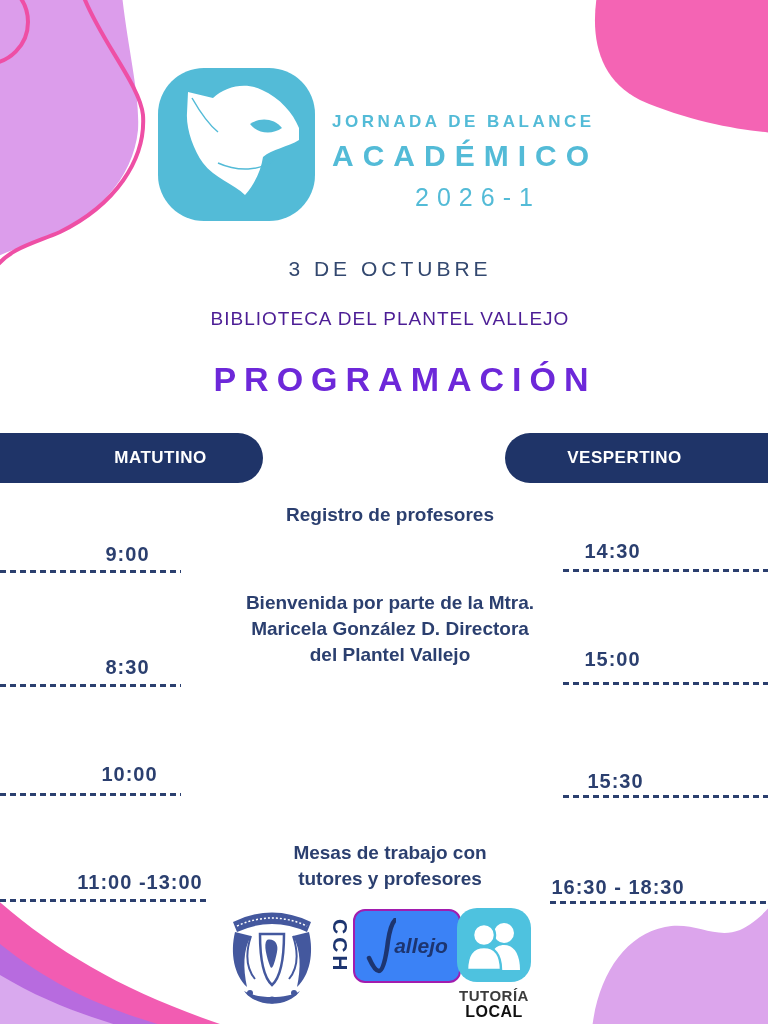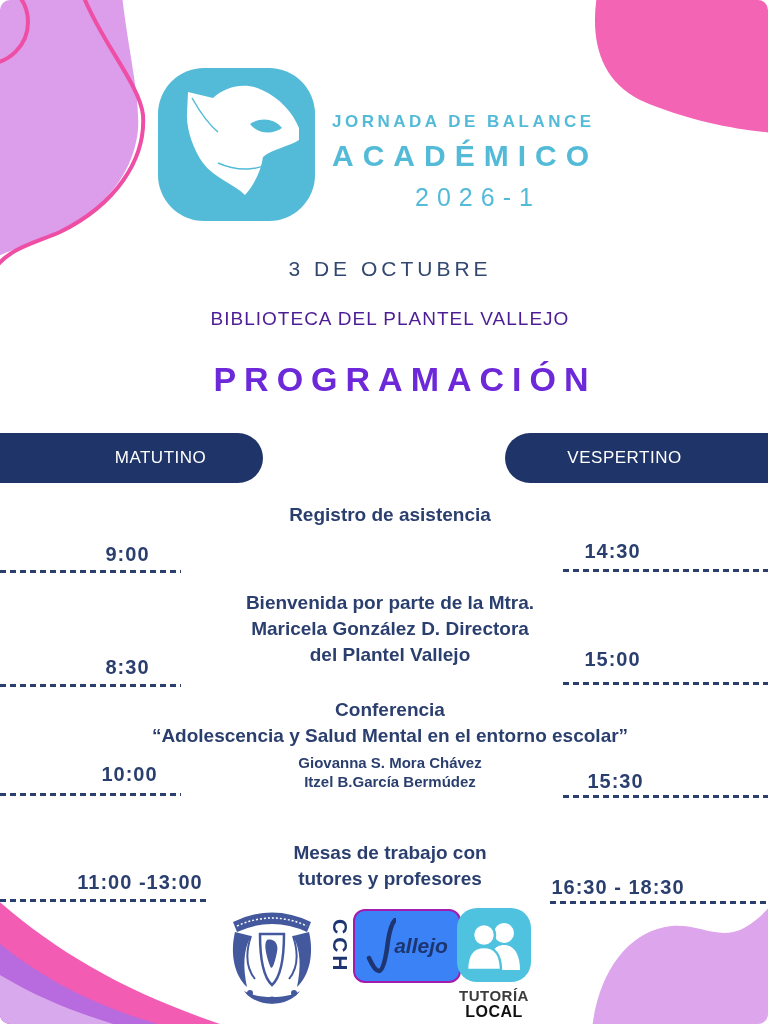--- a/index.html
+++ b/index.html
@@ -1,33 +1,33 @@
 <!DOCTYPE html>
 <html><head>
 <meta charset="utf-8">
 <style>
   html,body { margin:0; padding:0; }
   body { width:768px; height:1024px; background:#ffffff; font-family:"Liberation Sans", sans-serif; }
-  #poster { position:relative; width:768px; height:1024px; background:#ffffff; overflow:hidden;border-radius:10px; }
+  #poster { position:relative; width:768px; height:1024px; background:#ffffff; overflow:hidden; }
   #bg-decor { position:absolute; left:0; top:0; width:768px; height:1024px; z-index:0; }
   .layer { position:absolute; z-index:1; }
 
   
   .logo { left:158px; top:68px; width:157px; height:153px; }
   .title-block { left:332px; top:112px; width:292px; color:#53BBD7; }
   .title-line1 { font-size:17px; font-weight:600; letter-spacing:3.5px; white-space:nowrap; }
   .title-line2 { font-size:30px; font-weight:700; letter-spacing:9px; margin-top:7px; white-space:nowrap; }
   .title-line3 { font-size:25px; font-weight:500; letter-spacing:8px; margin-top:10px; text-align:center; }
 
   .date-line  { left:12px; top:257px; width:756px; text-align:center; font-size:21px; letter-spacing:4px; color:#33486F; font-weight:500; }
   .venue-line { left:12px; top:308px; width:756px; text-align:center; font-size:19px; letter-spacing:1px; color:#4c1d95; font-weight:500; }
   .prog-line  { left:42px; top:360px; width:726px; text-align:center; font-size:34px; letter-spacing:8px; color:#6d28d9; font-weight:700; }
 
   
-  .pill { top:433px; height:50px; background:#1F3468; color:#ffffff; font-weight:400; font-size:17px; letter-spacing:0.5px;
+  .pill { top:433px; height:50px; background:#1F3468; color:#ffffff; font-weight:700; font-size:17px; letter-spacing:0.5px;
           display:flex; align-items:center; justify-content:center; box-sizing:border-box; }
   .pill-matutino   { left:0; width:263px; border-radius:0 26px 26px 0; padding-left:58px; }
   .pill-vespertino { right:0; width:263px; border-radius:26px 0 0 26px; padding-right:24px; }
 
   
   .event { left:96px; width:588px; text-align:center; color:#2B3F6F; font-weight:700; }
   .ev-line  { font-size:19px; line-height:26px; }
   .ev-small { font-size:15px; line-height:19px; }
   .event-1 { top:502px; }
   .event-2 { top:590px; }
@@ -107,45 +107,37 @@
   <div class="layer prog-line">PROGRAMACIÓN</div>
 
   <div class="layer pill pill-matutino">
     <span>MATUTINO</span>
   </div>
   <div class="layer pill pill-vespertino">
     <span>VESPERTINO</span>
   </div>
 
   <div class="layer event event-1">
-    <div class="ev-line">Registro de asistencia</div>
+    <div class="ev-line">Registro de profesores</div>
   </div>
   <div class="layer time t-m1">9:00</div>
   <div class="layer time t-e1">14:30</div>
   <div class="layer dash d-m1"></div>
   <div class="layer dash d-e1"></div>
 
   <div class="layer event event-2">
     <div class="ev-line">Bienvenida por parte de la Mtra.</div>
     <div class="ev-line">Maricela González D. Directora</div>
     <div class="ev-line">del Plantel Vallejo</div>
   </div>
   <div class="layer time t-m2">8:30</div>
   <div class="layer time t-e2">15:00</div>
   <div class="layer dash d-m2"></div>
   <div class="layer dash d-e2"></div>
 
-  <div class="layer event event-3">
-    <div class="ev-line">Conferencia</div>
-    <div class="ev-line">“Adolescencia y Salud Mental en el entorno escolar”</div>
-    <div class="ev-small-group">
-      <div class="ev-small">Giovanna S. Mora Chávez</div>
-      <div class="ev-small">Itzel B.García Bermúdez</div>
-    </div>
-  </div>
   <div class="layer time t-m3">10:00</div>
   <div class="layer time t-e3">15:30</div>
   <div class="layer dash d-m3"></div>
   <div class="layer dash d-e3"></div>
 
   <div class="layer event event-4">
     <div class="ev-line">Mesas de trabajo con</div>
     <div class="ev-line">tutores y profesores</div>
   </div>
   <div class="layer time t-m4">11:00 -13:00</div>

